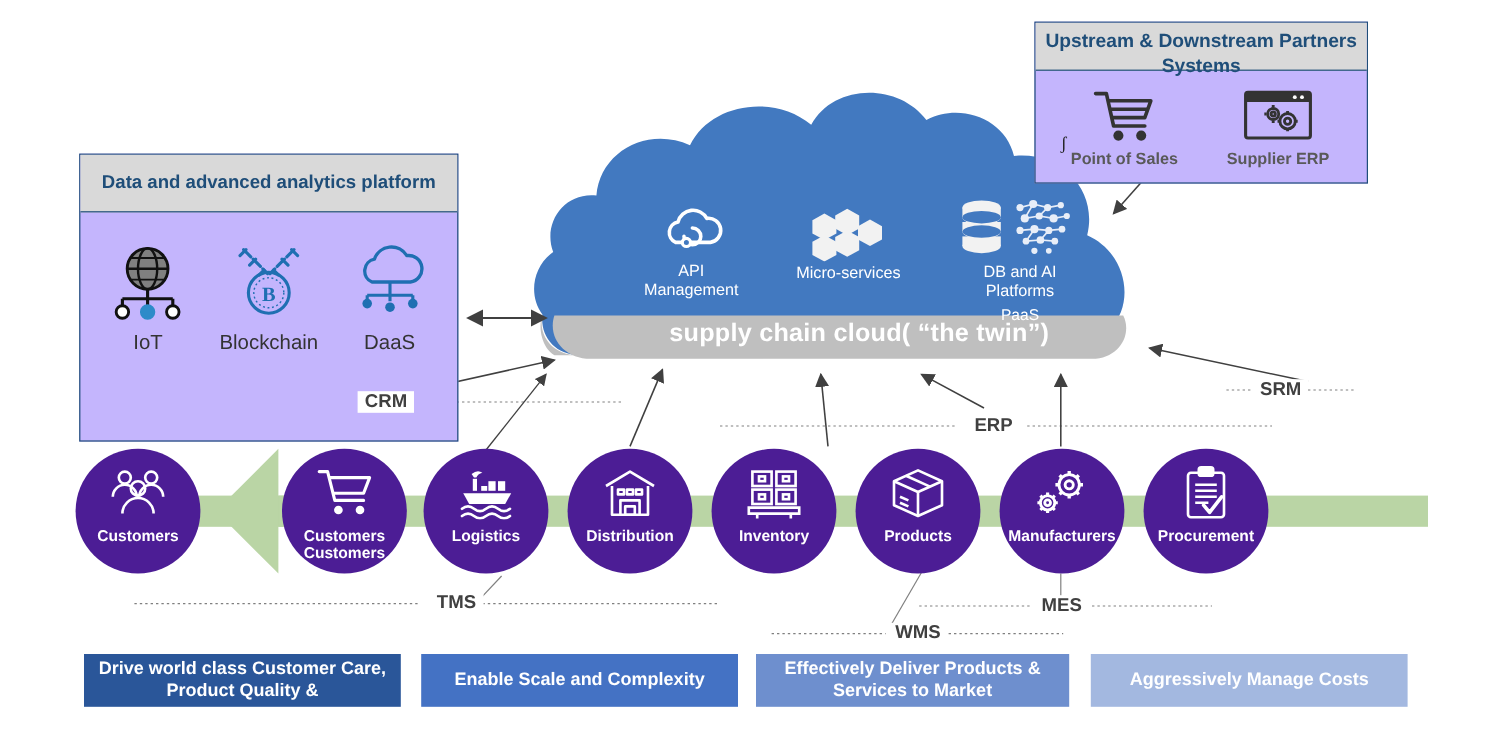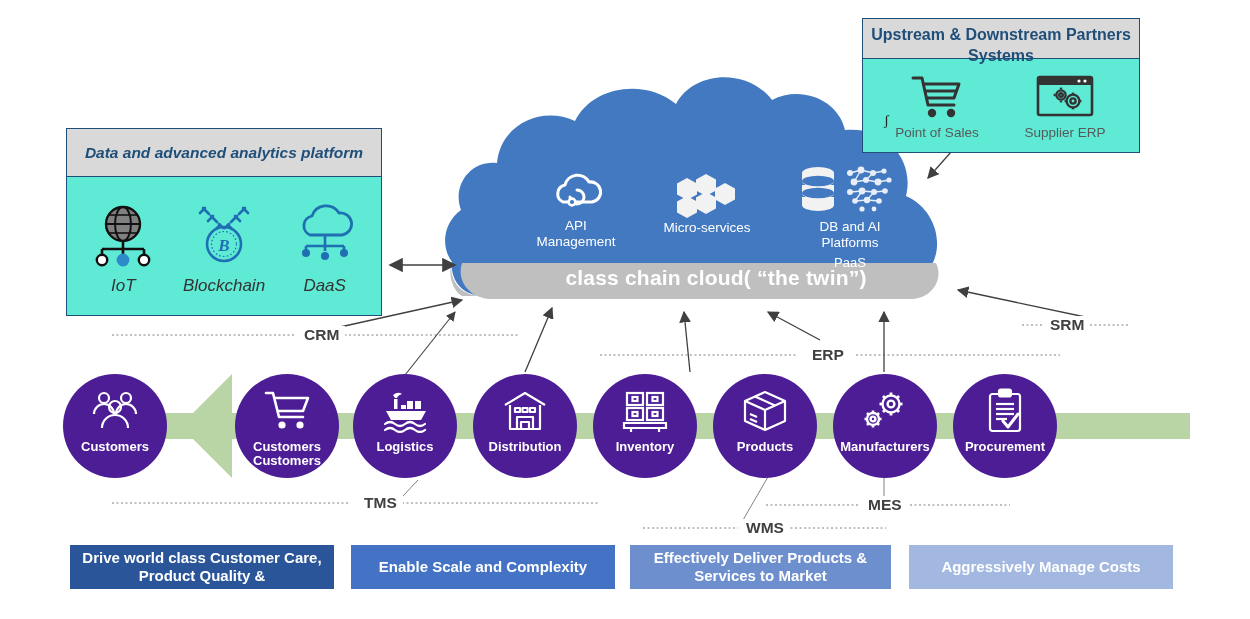--- a/index.html
+++ b/index.html
@@ -12,40 +12,40 @@
   }
   #stage{position:absolute;left:0;top:0;width:1250px;height:619px;}
 
   
   .abs{position:absolute;}
 
   
   #artwork{position:absolute;left:0;top:0;width:1250px;height:619px;}
 
   
-  .panel{position:absolute;border:1px solid #1F4E79;background:#5eead4;box-sizing:border-box;}
+  .panel{position:absolute;border:1px solid #1F4E79;background:#c4b5fd;box-sizing:border-box;}
   .panel-head{
     background:#D9D9D9;border-bottom:1px solid #1F4E79;
     color:#1F4E79;font-weight:bold;text-align:center;
     box-sizing:border-box;overflow:visible;
   }
   .panel-body{position:relative;box-sizing:border-box;}
 
   
-  #analytics-panel{left:66px;top:128px;width:316px;height:188px;font-style:italic;}
+  #analytics-panel{left:66px;top:128px;width:316px;height:240px;}
   #analytics-panel .panel-head{height:48px;line-height:48px;font-size:15.5px;}
   #analytics-panel .panel-body{height:139px;display:flex;align-items:center;justify-content:space-around;padding:0 6px;}
   .tile{width:92px;text-align:center;}
   .tile .glyph{height:76px;display:flex;align-items:center;justify-content:center;}
   .tile .cap{font-size:17px;color:#333333;margin-top:2px;}
 
   
   #partners-panel{left:862px;top:18px;width:278px;height:135px;}
   #partners-panel .panel-head{height:40px;font-size:16px;line-height:21px;padding-top:5px;}
-  #partners-panel .panel-body{height:94px;display:flex;align-items:center;justify-content:space-around;padding:0 10px;}
+  #partners-panel .panel-body{height:94px;display:flex;align-items:center;justify-content:space-around;padding:0 10px;font-weight:bold;}
   .ptile{width:104px;text-align:center;}
   .ptile .glyph{height:48px;display:flex;align-items:center;justify-content:center;}
   .ptile .cap{font-size:13.5px;color:#595959;margin-top:4px;}
   #stray-glyph{left:884px;top:112px;font-size:15px;color:#222;font-family:"Liberation Serif",serif;}
 
   
   .cloud-item{position:absolute;text-align:center;color:#ffffff;}
   .cloud-item .cap{font-size:13.5px;line-height:16px;}
   #cloud-title{position:absolute;color:#ffffff;font-weight:bold;font-size:21px;
     left:472px;top:266px;width:488px;text-align:center;letter-spacing:.2px;}
@@ -342,21 +342,21 @@
         </g>
       </svg>
     </div>
     <div class="cap">
       <div>DB  and AI</div>
       <div>Platforms</div>
     </div>
   </div>
 
   <div id="paas-label">PaaS</div>
-  <div id="cloud-title">class chain cloud( “the twin”)</div>
+  <div id="cloud-title">supply chain cloud( “the twin”)</div>
 
   <div class="node" style="left:63px;top:374px;">
     <div class="nicon">
       <svg width="48" height="42" viewBox="0 0 48 42" fill="none" stroke="#fff" stroke-width="2.2">
         <circle cx="13" cy="8" r="5"></circle>
           <circle cx="35" cy="8" r="5"></circle>
         <path d="M3 24 a10 10 0 0 1 20 0"></path>
           <path d="M25 24 a10 10 0 0 1 20 0"></path>
         <circle cx="24" cy="17" r="6"></circle>
         <path d="M11 38 a13 13 0 0 1 26 0"></path>

